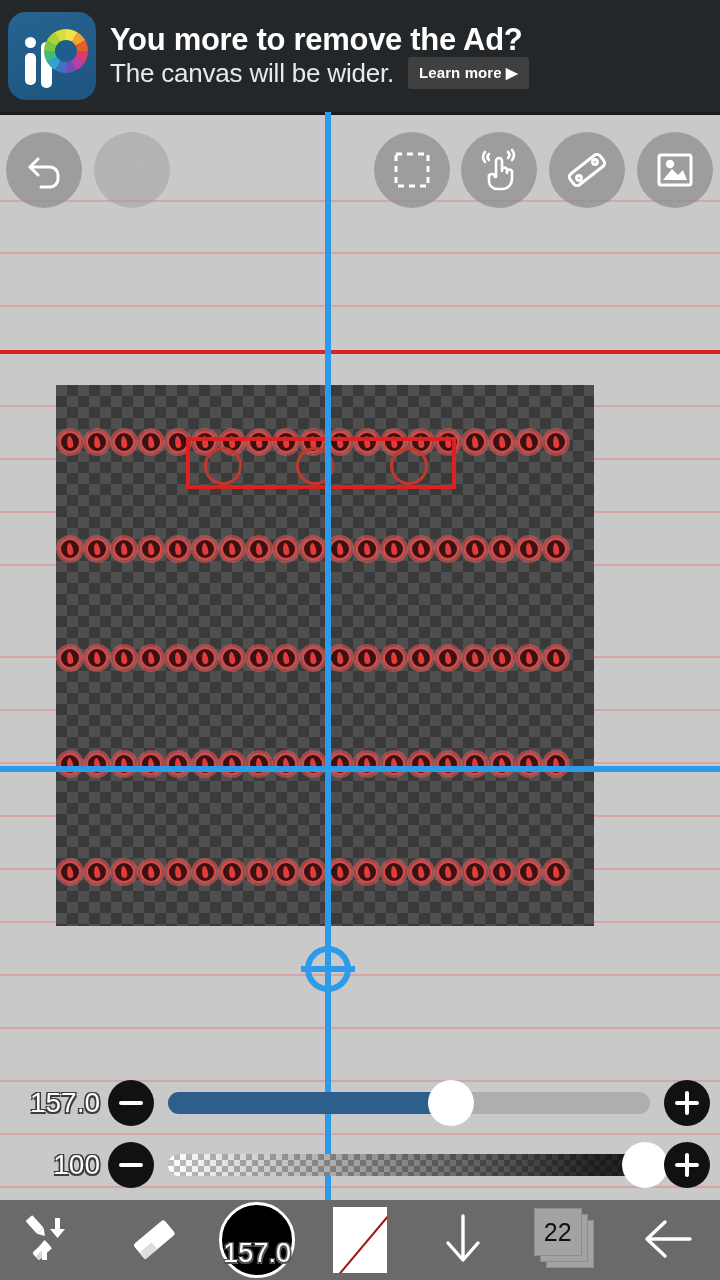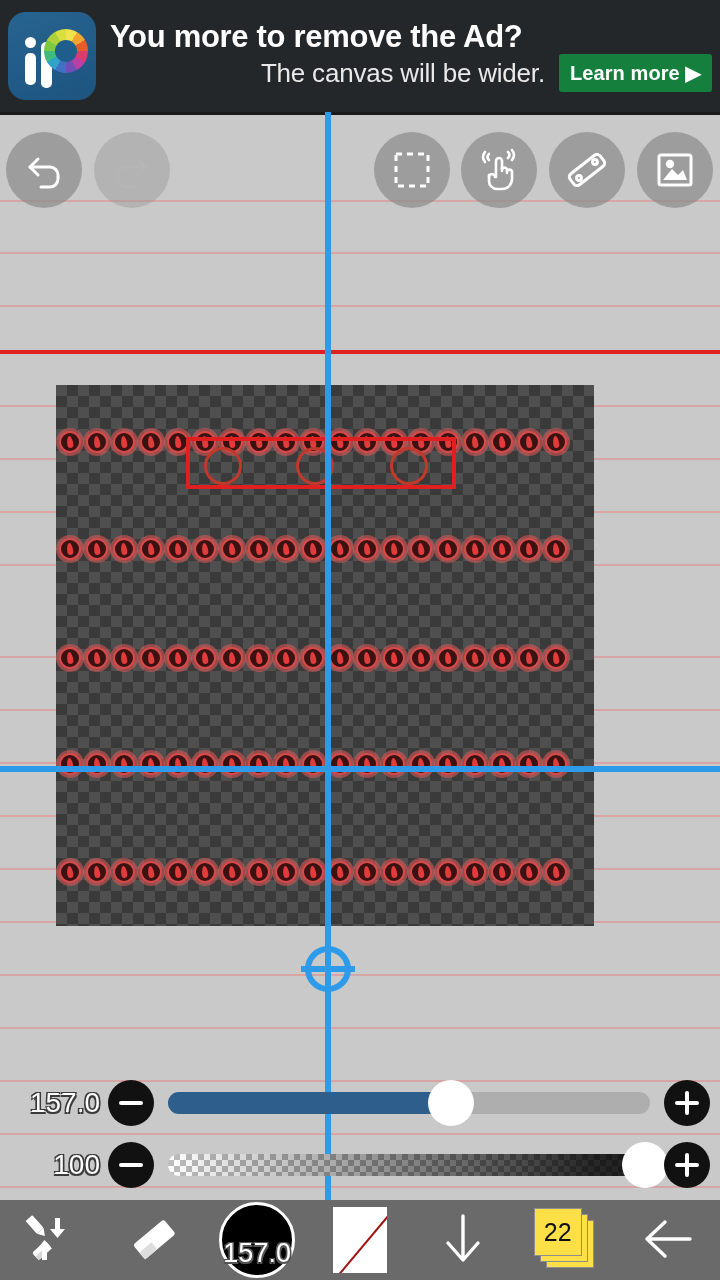--- a/index.html
+++ b/index.html
@@ -46,28 +46,28 @@
   }
   .logo-wheel::after {
     content:""; position:absolute; left:11px; top:11px; width:22px; height:22px;
     border-radius:50%; background:#1f5e8c;
   }
   #ad-text { flex: 1 1 auto; min-width: 0; }
   #ad-headline {
     color: #ffffff; font-size: 31px; font-weight: bold;
     line-height: 34px; white-space: nowrap; letter-spacing: -0.3px;
   }
-  #ad-subrow { display: flex; align-items: center; margin-top: 0; justify-content: flex-end; }
+  #ad-subrow { display: flex; align-items: center; margin-top: 0; }
   #ad-subline {
     color: #e9e9e9; font-size: 26px; line-height: 30px;
     white-space: nowrap; font-weight: 400; letter-spacing: -0.2px;
   }
   #ad-cta {
-    margin-left: 14px; background: #15803d; color: #ffffff;
-    font-size: 20px; font-weight: bold; padding: 7px 11px; border-radius: 3px;
+    margin-left: 14px; background: #404040; color: #ffffff;
+    font-size: 15px; font-weight: bold; padding: 7px 11px; border-radius: 3px;
     white-space: nowrap; border: none; cursor: pointer; letter-spacing: 0.1px;
   }
 
   
   #workspace {
     position: absolute; left: 0; top: 112px; width: 720px; height: 1088px;
     background: #c9c9c9; overflow: hidden;
   }
   #workspace-top-edge {
     position: absolute; left: 0; top: 0; width: 720px; height: 3px;
@@ -239,21 +239,21 @@
   }
   #color-swatch {
     width: 54px; height: 66px; background: #ffffff; position: relative; overflow: hidden;
   }
   #color-swatch .slash {
     position: absolute; left: -10px; top: 32px; width: 90px; height: 2px;
     background: #a11414; transform: rotate(-50deg); transform-origin: center;
   }
   #layers-icon { position: relative; width: 62px; height: 62px; }
   #layers-icon .sheet {
-    position: absolute; background: #fde047; width: 46px; height: 46px;
+    position: absolute; background: #a3a3a3; width: 46px; height: 46px;
     box-shadow: 0 0 0 1px #8d8d8d;
   }
   #layers-icon .s3 { left: 12px; top: 12px; }
   #layers-icon .s2 { left: 6px;  top: 6px; }
   #layers-icon .s1 { left: 0;    top: 0;
     display: flex; align-items: center; justify-content: center; }
   #layers-icon .s1 span { color: #111; font-size: 25px; font-weight: 400; }
 </style>
 </head>
 <body>

